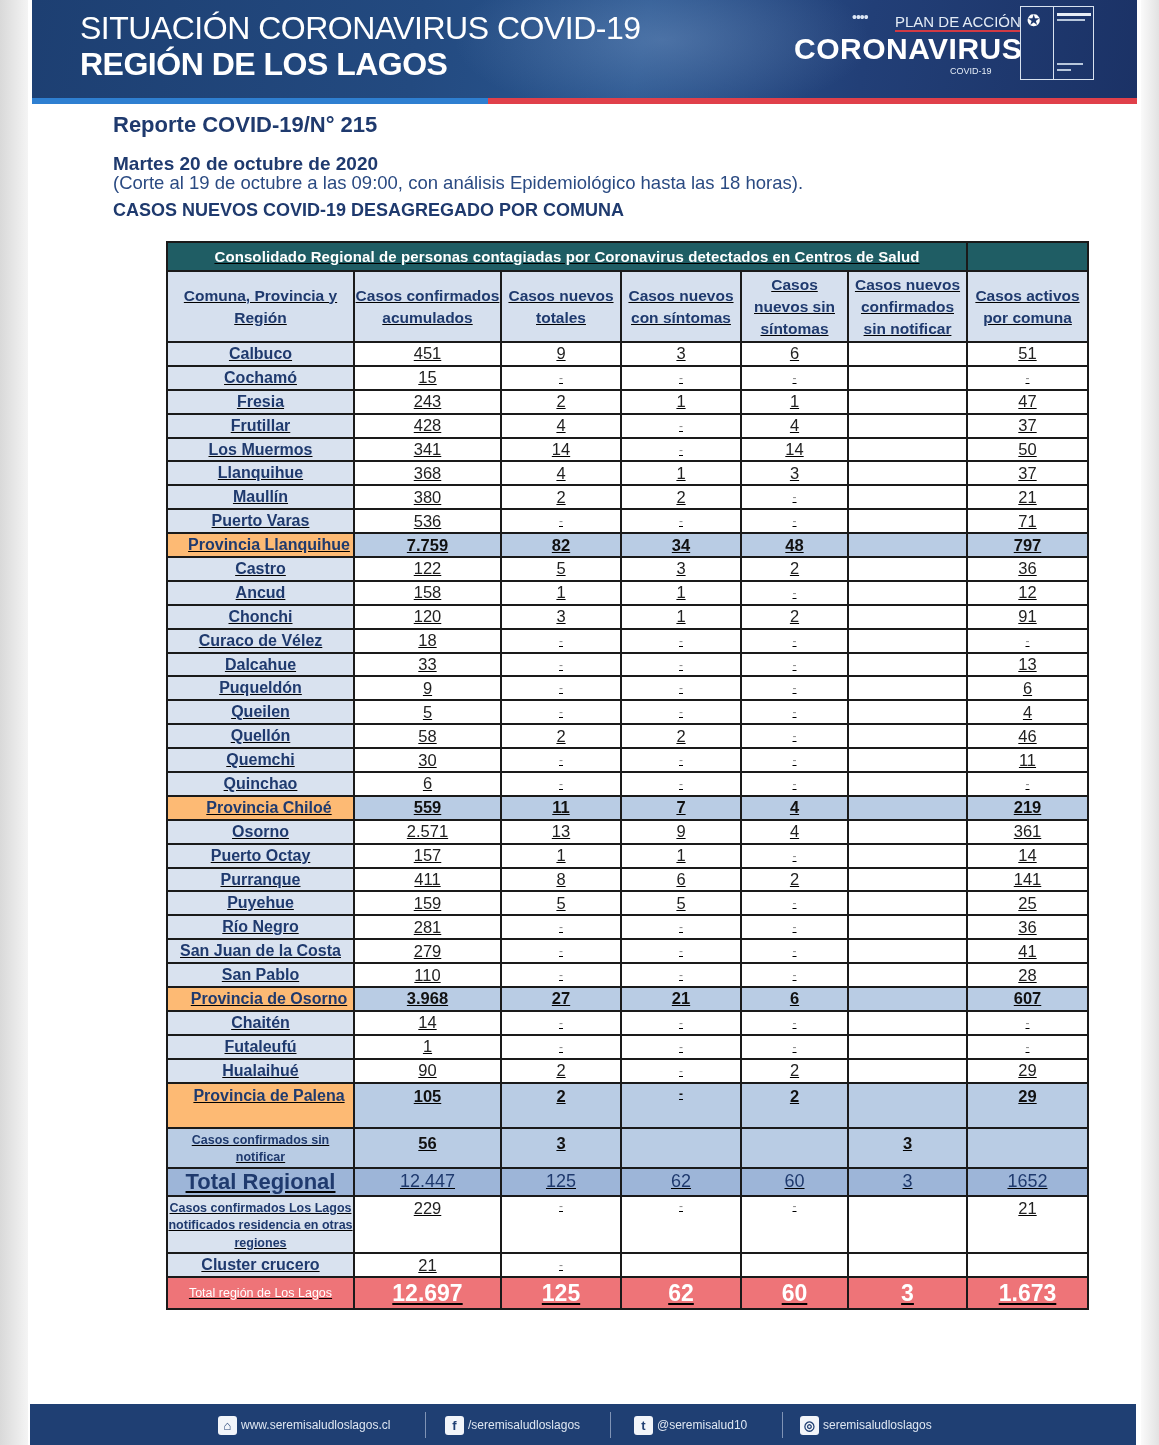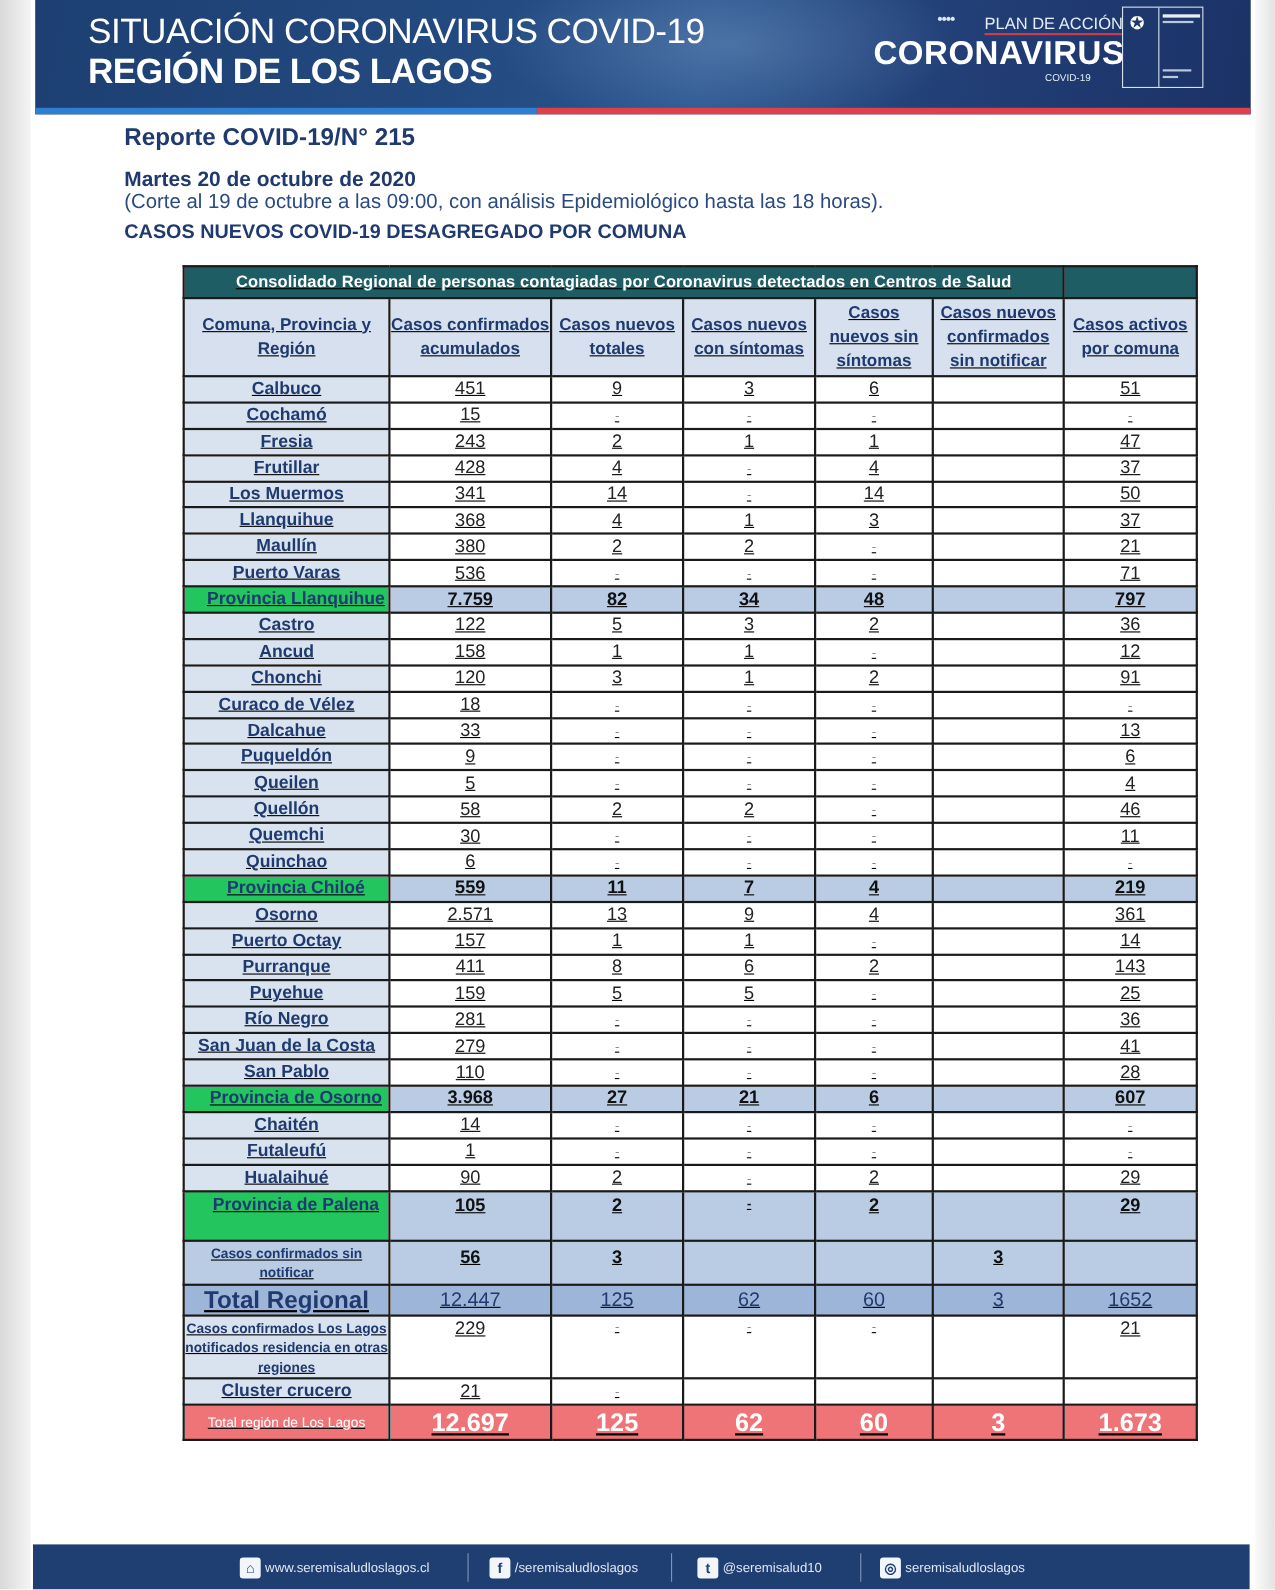--- a/index.html
+++ b/index.html
@@ -44,21 +44,21 @@
   .tbl { position: absolute; left: 166px; top: 241px; border-collapse: collapse; table-layout: fixed; width: 921px; text-decoration: underline; }
   .tbl td, .tbl th { border: 2px solid #1a1a1a; text-align: center; vertical-align: middle; padding: 0; overflow: hidden; }
   .tbl .top-head { background: #1f5d64; color: #ffffff; font-size: 15px; font-weight: bold; height: 29px; letter-spacing: 0.1px; }
   .tbl .top-head-empty { background: #1f5d64; }
   .tbl .col-head { background: #d6e0ee; color: #1f3a6e; font-size: 15.5px; font-weight: bold; line-height: 22px; height: 71px; }
   .tbl td.name { background: #d9e2ef; color: #1f3a6e; font-weight: bold; font-size: 16px; }
   .tbl td.val { background: #ffffff; color: #222222; font-size: 16.5px; }
   .tbl td.dash { color: #888888; font-size: 12px; }
   .tbl tr.row { height: 23.9px; }
   .tbl tr.prov td { background: #b9cce4; font-weight: bold; color: #111111; }
-  .tbl tr.prov td.name { color: #1f3a6e; background: #22c55e; padding-left: 17px; }
+  .tbl tr.prov td.name { color: #1f3a6e; background: #fdba74; padding-left: 17px; }
   .tbl tr.prov-tall { height: 45px; }
   .tbl tr.prov-tall td { vertical-align: top; padding-top: 3px; }
   .tbl tr.sin-notif { height: 40px; }
   .tbl tr.sin-notif td { background: #b9cce4; font-weight: bold; color: #111111; vertical-align: top; padding-top: 5px; }
   .tbl tr.sin-notif td.name { font-size: 12.5px; line-height: 17px; padding-top: 3px; color: #1f3a6e; }
   .tbl tr.total-reg { height: 26px; }
   .tbl tr.total-reg td { background: #9db5d8; color: #1f3a6e; font-size: 18px; }
   .tbl tr.total-reg td.name { font-weight: bold; font-size: 22px; background: #9db5d8; margin-top: 42px; }
   .tbl tr.otras { height: 56px; }
   .tbl tr.otras td { vertical-align: top; padding-top: 2px; }
@@ -334,21 +334,21 @@
         <td class="val"></td>
         <td class="val">14</td>
       </tr>
       <tr class="row">
         <td class="name">Purranque</td>
         <td class="val">411</td>
         <td class="val">8</td>
         <td class="val">6</td>
         <td class="val">2</td>
         <td class="val"></td>
-        <td class="val">143</td>
+        <td class="val">141</td>
       </tr>
       <tr class="row">
         <td class="name">Puyehue</td>
         <td class="val">159</td>
         <td class="val">5</td>
         <td class="val">5</td>
         <td class="val dash">-</td>
         <td class="val"></td>
         <td class="val">25</td>
       </tr>

